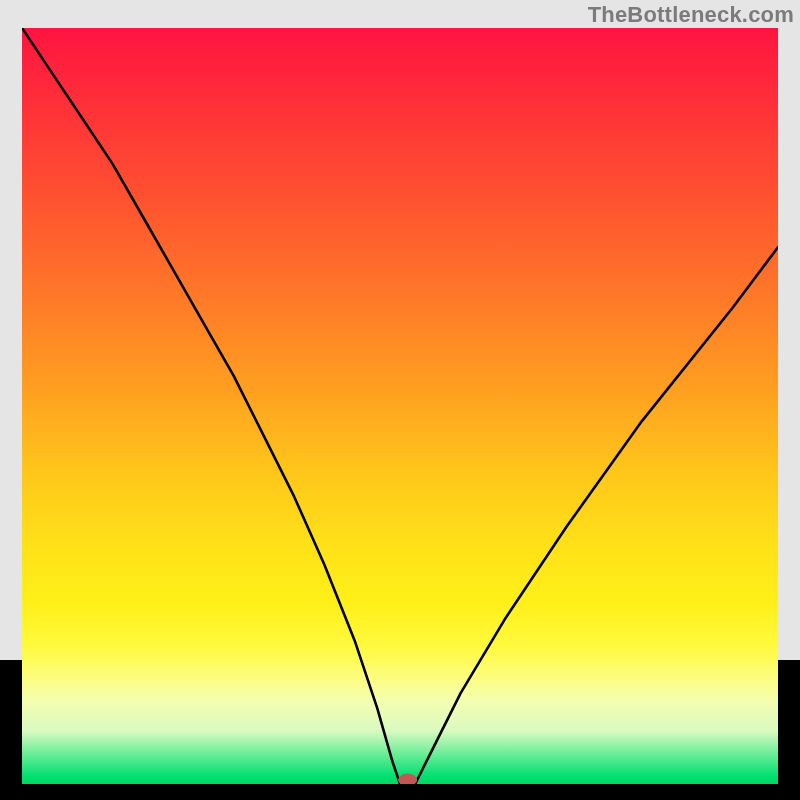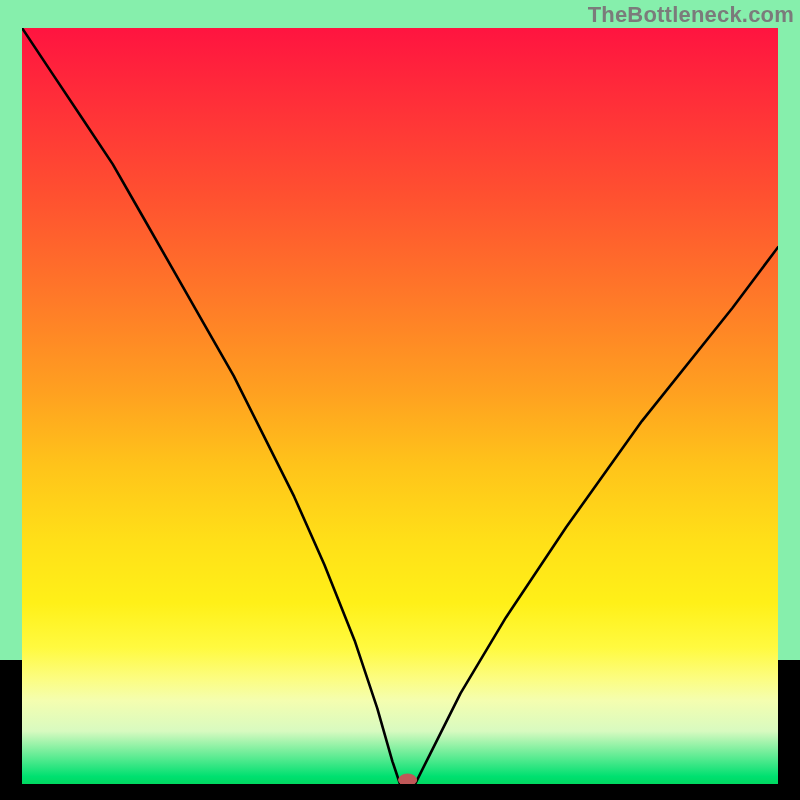--- a/index.html
+++ b/index.html
@@ -2,21 +2,21 @@
 <html><head>
 <meta charset="utf-8">
 <style>
   * { margin: 0; padding: 0; box-sizing: border-box; }
   html, body { width: 800px; height: 800px; overflow: hidden; background: #000; }
 
   .frame {
     position: relative;
     width: 800px;
     height: 660px;
-    background: #86efac;
+    background: #e5e5e5;
   }
 
   .watermark {
     position: absolute;
     top: 2px;
     right: 6px;
     font-family: Arial, Helvetica, sans-serif;
     font-size: 22px;
     font-weight: 600;
     color: #7b7b7b;

